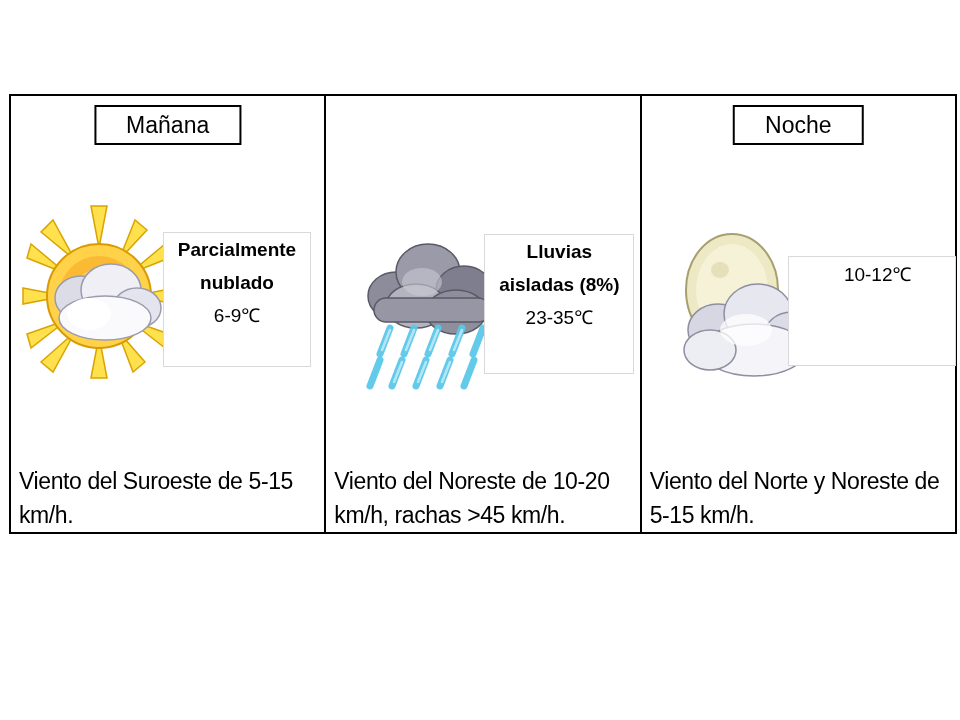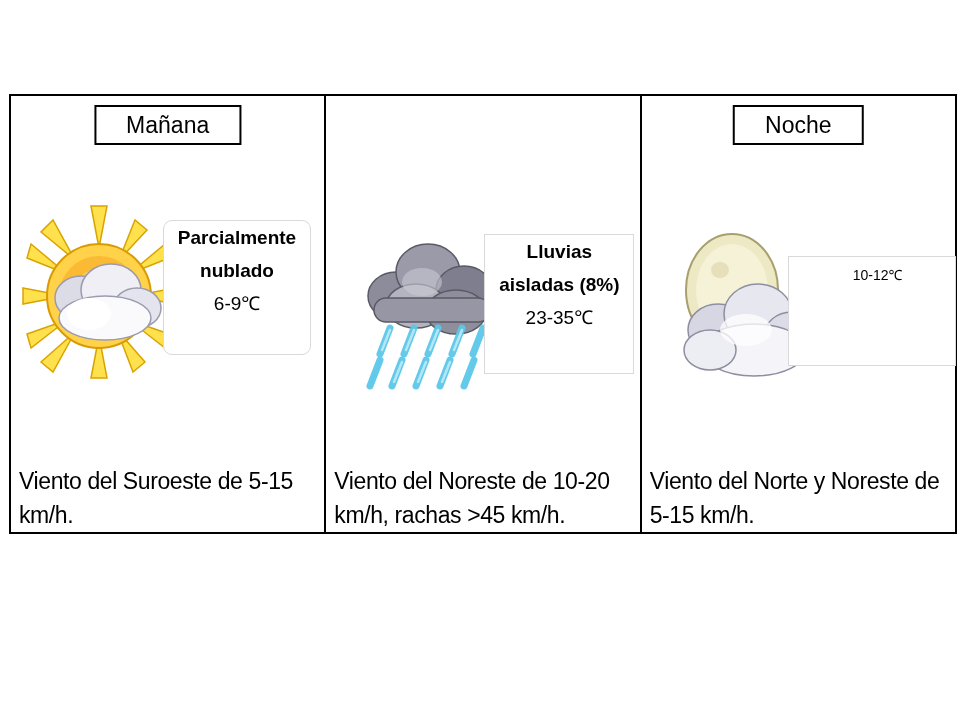--- a/index.html
+++ b/index.html
@@ -95,31 +95,31 @@
   }
 
   
   .icon-wrap {
     position: absolute;
     z-index: 2;
   }
 
   
   .c1 .icon-wrap { left: 8px; top: 106px; width: 160px; height: 200px; }
-  .c1 .cond-box { left: 152px; top: 124px; width: 148px; height: 135px; border-radius: 9px; }
+  .c1 .cond-box { left: 152px; top: 136px; width: 148px; height: 135px; }
 
   
   .c2 .icon-wrap { left: 26px; top: 128px; width: 160px; height: 190px; }
   .c2 .cond-box { left: 158px; top: 138px; width: 150px; height: 140px; }
 
   
   .c3 .icon-wrap { left: 20px; top: 108px; width: 180px; height: 220px; }
   .c3 .cond-box { left: 146px; top: 160px; width: 168px; height: 110px; }
   .c3 .cond-name { font-weight: bold; font-size: 19px; line-height: 40px; }
-  .c3 .cond-temp { font-size: 14px; line-height: 36px; padding-left: 12px; }
+  .c3 .cond-temp { font-size: 19px; line-height: 36px; padding-left: 12px; }
 
   svg { display: block; }
 </style>
 </head>
 <body>
 
 <div class="slide">
 
   <div class="forecast-table">
 

